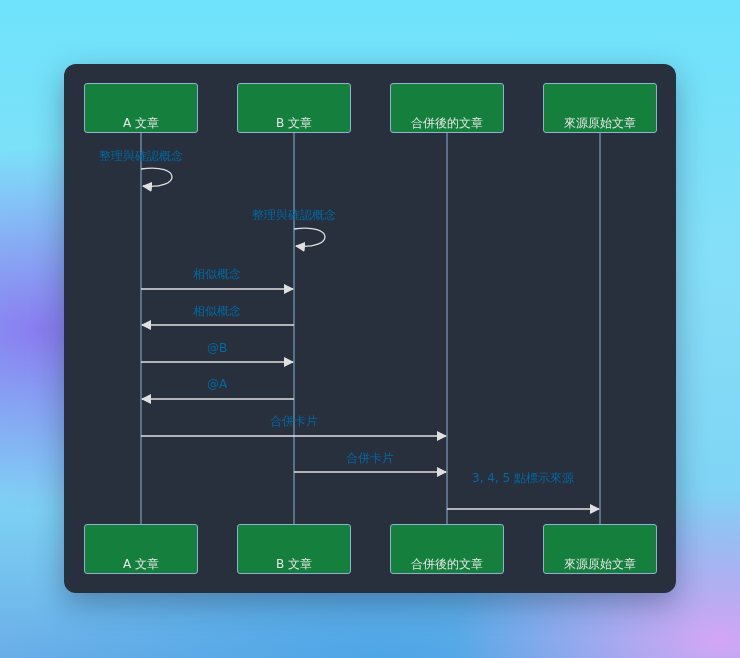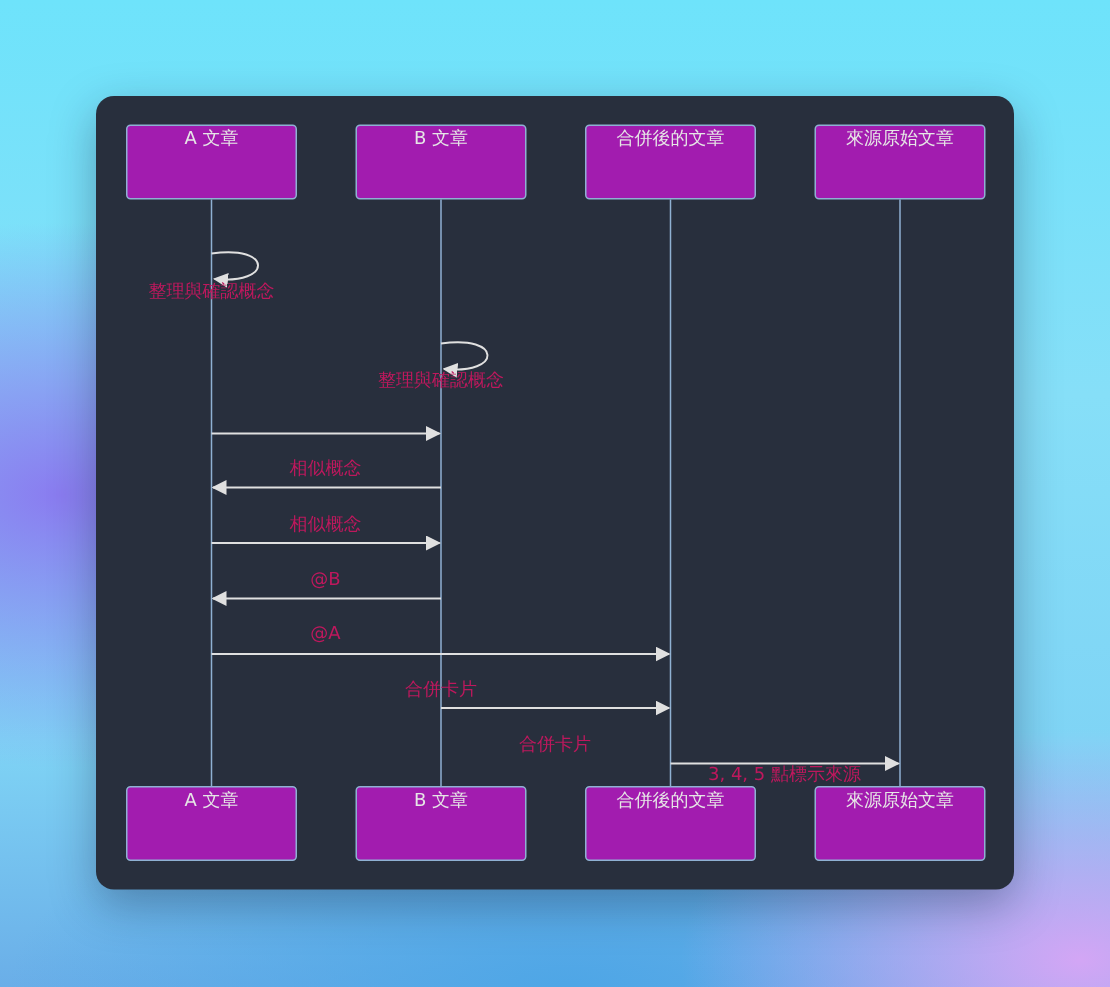--- a/index.html
+++ b/index.html
@@ -13,27 +13,27 @@
       linear-gradient(180deg, #6ee3fb 0%, #86dff8 40%, #7fd4f5 75%, #6aaee8 100%);
   }
   .card{
     position:absolute;left:64px;top:64px;width:612px;height:529px;
     background:#282f3d;border-radius:12px;
     box-shadow:0 10px 30px rgba(20,30,60,0.35);
   }
   svg{position:absolute;left:0;top:0;}
   .actor-box{
     position:absolute;width:114px;height:50px;
-    background:#a21caf;border:1px solid #8fb1d3;border-radius:3px;
-    box-sizing:border-box;display:flex;align-items:flex-start;justify-content:center;
+    background:#15803d;border:1px solid #8fb1d3;border-radius:3px;
+    box-sizing:border-box;display:flex;align-items:flex-end;justify-content:center;
     color:#e6e6e6;font-size:12px;
   }
   .msg-label{
-    position:absolute;color:#be185d;font-size:12px;white-space:nowrap;
-    transform:translateX(-50%);line-height:14px;margin-top:38px;
+    position:absolute;color:#0369a1;font-size:12px;white-space:nowrap;
+    transform:translateX(-50%);line-height:14px;
   }
 </style>
 </head>
 <body>
 
 <div class="card"></div>
 
 <svg width="740" height="658">
   <defs>
     <marker id="arr" markerWidth="10" markerHeight="10" refX="9" refY="5" orient="auto" markerUnits="userSpaceOnUse">

